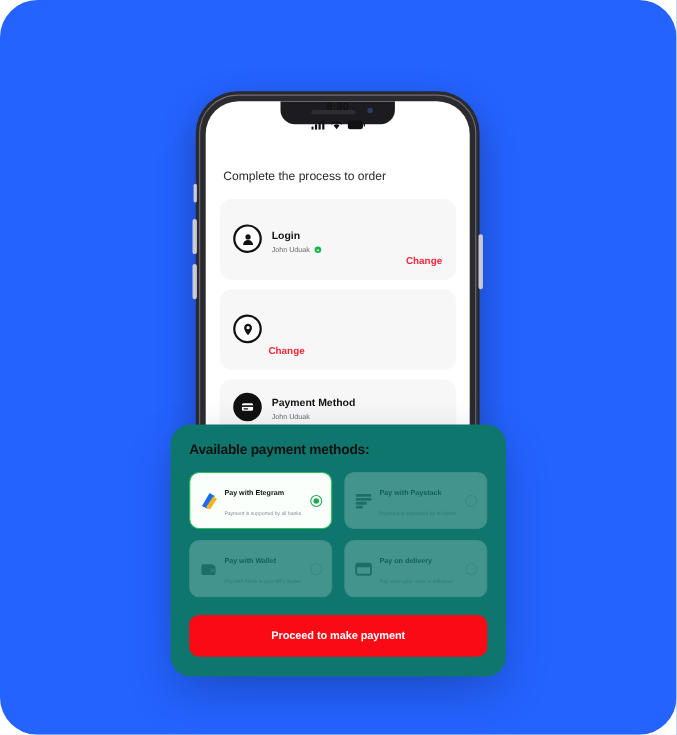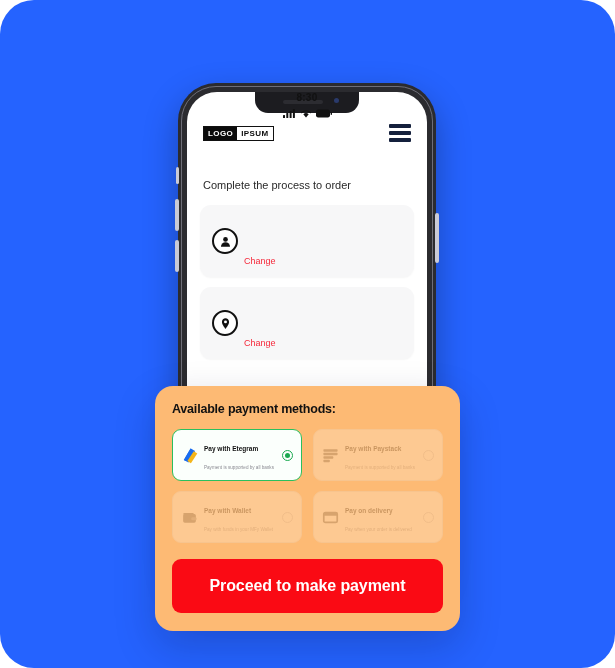--- a/index.html
+++ b/index.html
@@ -152,30 +152,30 @@
   .csub { font-size: 6.5px; color: #6a6a70; }
   .dot-ok {
     width: 6px; height: 6px; border-radius: 50%;
     background: #19b44a;
     display: inline-flex; align-items: center; justify-content: center;
   }
   .dot-ok::after {
     content: ""; width: 2px; height: 1px; background: #fff;
   }
   .change {
-    font-size: 9px; font-weight: normal; color: #f5283a;
+    font-size: 9px; font-weight: bold; color: #f5283a;
     cursor: pointer; flex: 0 0 auto; padding-left: 6px; margin-top: 40px;
   }
 
   
   .sheet {
     position: absolute;
     left: 155px; top: 386px;
     width: 305px;
-    background: #fdba74;
+    background: #0f766e;
     border-radius: 18px;
     padding: 16px 17px 18px 17px;
     box-shadow: 0 16px 40px rgba(10,20,60,.22);
     z-index: 20;
   }
   .sheet-title {
     font-size: 12.5px; font-weight: bold; color: #111;
     letter-spacing: -.2px;
     margin-bottom: 13px;
   }
@@ -218,22 +218,22 @@
     content: ""; width: 5px; height: 5px; border-radius: 50%;
     background: #19a94f;
   }
   .proceed {
     margin-top: 16px;
     width: 100%;
     background: #fa0a14;
     color: #fff;
     border: none;
     border-radius: 9px;
-    height: 54px;
-    font-size: 16px;
+    height: 38px;
+    font-size: 10px;
     font-weight: bold;
     font-family: "Liberation Sans", sans-serif;
     letter-spacing: -.1px;
     cursor: pointer;
   }
 </style>
 </head>
 <body>
 
 <div id="stage">
@@ -268,58 +268,69 @@
             <path d="M6 8.4 L3.3 5.2 a4.2 4.2 0 0 1 5.4 0 Z" fill="#111"></path>
             <path d="M1.6 3.5 a6.8 6.8 0 0 1 8.8 0" stroke="#111" stroke-width="1.3" fill="none" stroke-linecap="round"></path>
           </svg>
           <svg width="16" height="9" viewBox="0 0 16 9">
             <rect x="0" y="0.5" width="14" height="8" rx="2.2" fill="#111"></rect>
             <rect x="14.6" y="3" width="1.4" height="3" rx=".7" fill="#111"></rect>
           </svg>
         </span>
       </div>
 
-      <div class="app-header">
-        <div class="logo">
-          <span class="l1">LOGO</span>
-          <span class="l2">IPSUM</span>
-        </div>
-        <div class="hamburger">
-          <i></i>
-          <i></i>
-          <i></i>
-        </div>
-      </div>
 
       <div class="titles">
         <div class="title-sub">Complete the process to order</div>
       </div>
 
       <div class="cards">
 
         <div class="ocard">
           <span class="av av-ring">
             <svg width="13" height="13" viewBox="0 0 16 16">
               <circle cx="8" cy="5.4" r="2.9" fill="#111"></circle>
               <path d="M2.4 14.5a5.6 5.6 0 0 1 11.2 0Z" fill="#111"></path>
             </svg>
           </span>
+          <span class="ctext">
+            <span class="ctitle">Login</span>
+            <span class="csubrow">
+              <span class="csub">John Uduak</span>
+              <span class="dot-ok"></span>
+            </span>
+          </span>
           <span class="change">Change</span>
         </div>
 
         <div class="ocard">
           <span class="av av-ring">
             <svg width="13" height="13" viewBox="0 0 16 16">
               <path d="M8 1.6c-2.5 0-4.4 2-4.4 4.4 0 3.3 4.4 8.4 4.4 8.4s4.4-5.1 4.4-8.4c0-2.4-2-4.4-4.4-4.4Z" fill="#111"></path>
               <circle cx="8" cy="6" r="1.8" fill="#fff"></circle>
             </svg>
           </span>
           <span class="change">Change</span>
         </div>
 
+        <div class="ocard">
+          <span class="av av-fill">
+            <svg width="14" height="14" viewBox="0 0 16 16">
+              <rect x="2.2" y="4" width="11.6" height="8" rx="1.6" fill="#fff"></rect>
+              <rect x="2.2" y="6.2" width="11.6" height="1.7" fill="#111"></rect>
+              <rect x="3.8" y="9.2" width="5" height="1.3" rx=".6" fill="#111"></rect>
+            </svg>
+          </span>
+          <span class="ctext">
+            <span class="ctitle">Payment Method</span>
+            <span class="csubrow">
+              <span class="csub">John Uduak</span>
+            </span>
+          </span>
+        </div>
 
       </div>
     </div>
   </div>
 
   <div class="sheet">
     <div class="sheet-title">Available payment methods:</div>
 
     <div class="pm-grid">
 

